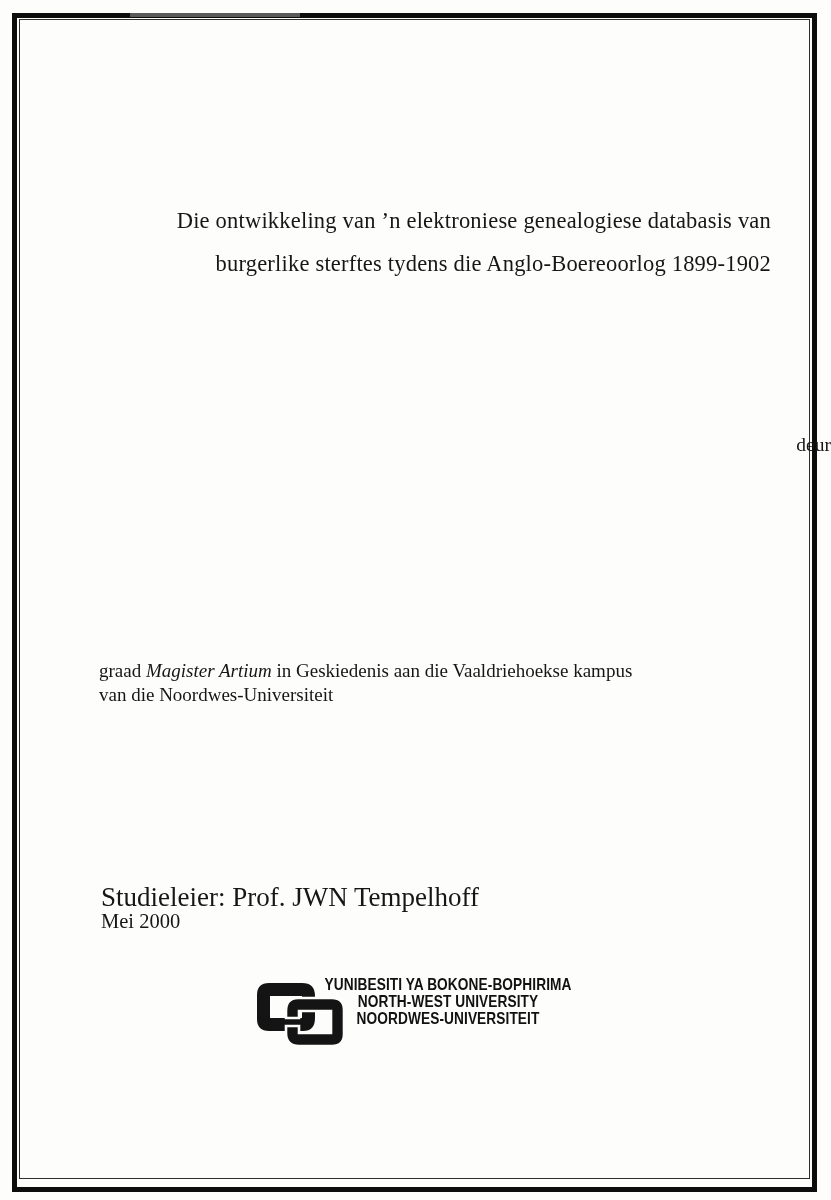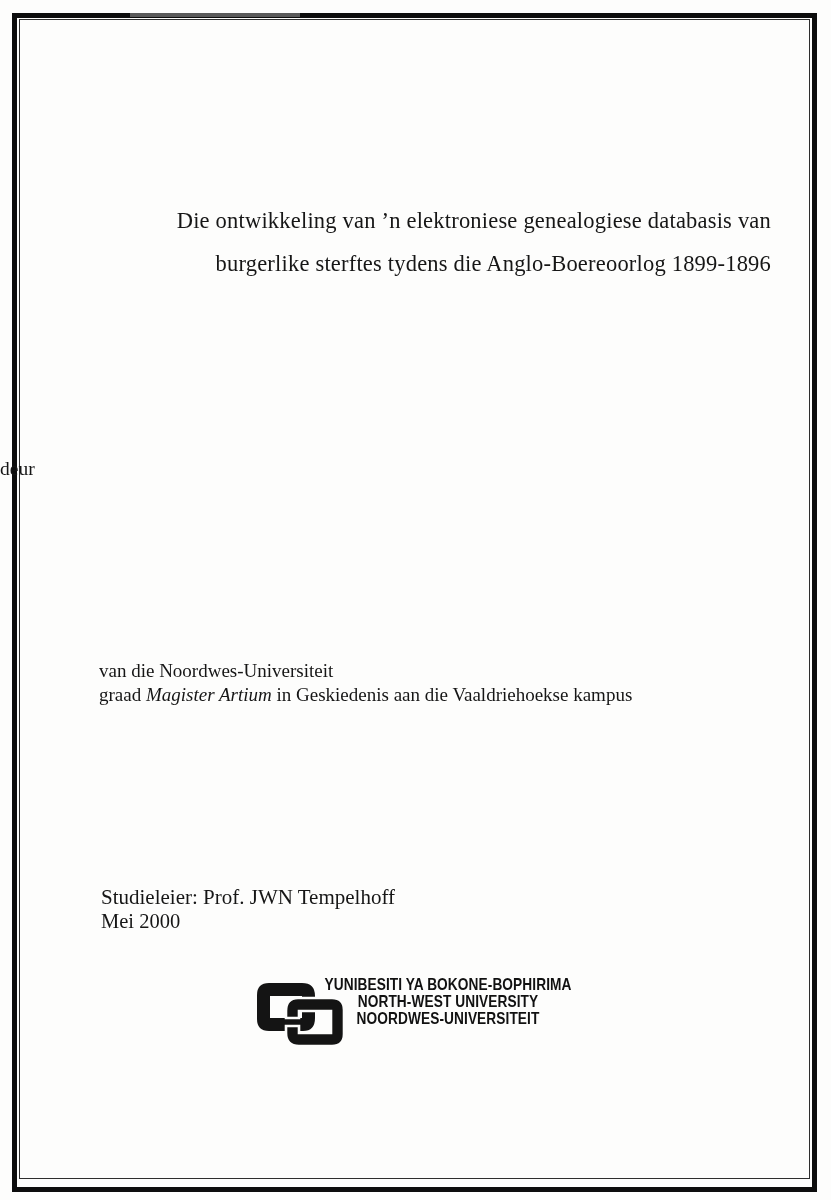--- a/index.html
+++ b/index.html
@@ -25,38 +25,38 @@
     position:absolute;left:130px;top:13px;width:170px;height:4px;
     background:#9a9a9a;opacity:.55;
   }
   .title{
     position:absolute;left:60px;right:60px;top:199px;
     font-size:22.5px;line-height:43px;text-align:right;
     letter-spacing:.2px;
   }
   .byline{
     position:absolute;left:0;right:0;top:433px;
-    text-align:left;font-size:19.5px;line-height:24px;margin-top:24px;
+    text-align:right;font-size:19.5px;line-height:24px;
   }
   .author{
     position:absolute;left:0;right:0;top:512px;
     text-align:center;font-size:21.5px;line-height:28px;
   }
   .statement{
     position:absolute;left:99px;width:640px;top:659px;
     font-size:19px;line-height:23.8px;
   }
   .statement .justified{
     text-align:justify;
     text-align-last:justify;
   }
   .statement i{font-style:italic;}
   .supervisor{
     position:absolute;left:101px;top:885px;
-    font-size:21px;line-height:24px;font-family:Liberation Serif, serif;
+    font-size:27px;line-height:24px;font-family:Liberation Serif, serif;
   }
   .date{
     position:absolute;left:101px;top:909px;
     font-size:20.5px;line-height:24px;
   }
   .logo-mark{
     position:absolute;left:257px;top:983px;width:88px;height:63px;
   }
   .logo-text{
     position:absolute;left:321px;top:976px;width:306px;
@@ -71,29 +71,29 @@
 <body>
 
 <div class="page">
 
   <div class="outer-frame"></div>
   <div class="inner-frame"></div>
   <div class="scan-streak"></div>
 
   <div class="title">
     <div>Die ontwikkeling van ’n elektroniese genealogiese databasis van</div>
-    <div>burgerlike sterftes tydens die Anglo-Boereoorlog 1899-1896</div>
+    <div>burgerlike sterftes tydens die Anglo-Boereoorlog 1899-1902</div>
   </div>
 
   <div class="byline">deur</div>
 
 
   <div class="statement">
+    <div><span>graad </span><i>Magister Artium</i><span> in Geskiedenis aan die Vaaldriehoekse kampus</span></div>
     <div>van die Noordwes-Universiteit</div>
-    <div><span>graad </span><i>Magister Artium</i><span> in Geskiedenis aan die Vaaldriehoekse kampus</span></div>
   </div>
 
   <div class="supervisor">Studieleier: Prof. JWN Tempelhoff</div>
   <div class="date">Mei 2000</div>
 
   <svg class="logo-mark" viewBox="0 0 88 63" xmlns="http://www.w3.org/2000/svg" aria-hidden="true">
 
     <path fill="#141414" d="M12,0 H45 Q58,0 58,13 V20 H45 V13 H13 V35 H45 V28 H58 V35 Q58,48 46,48 H12 Q0,48 0,36 V12 Q0,0 12,0 Z"></path>
 
     <path fill="#141414" stroke="#fdfdfc" stroke-width="2.6" d="M12,0 H45 Q58,0 58,13 V20 H45 V13 H13 V35 H45 V28 H58 V35 Q58,48 46,48 H12 Q0,48 0,36 V12 Q0,0 12,0 Z" transform="rotate(180 43.5 31.5)"></path>

